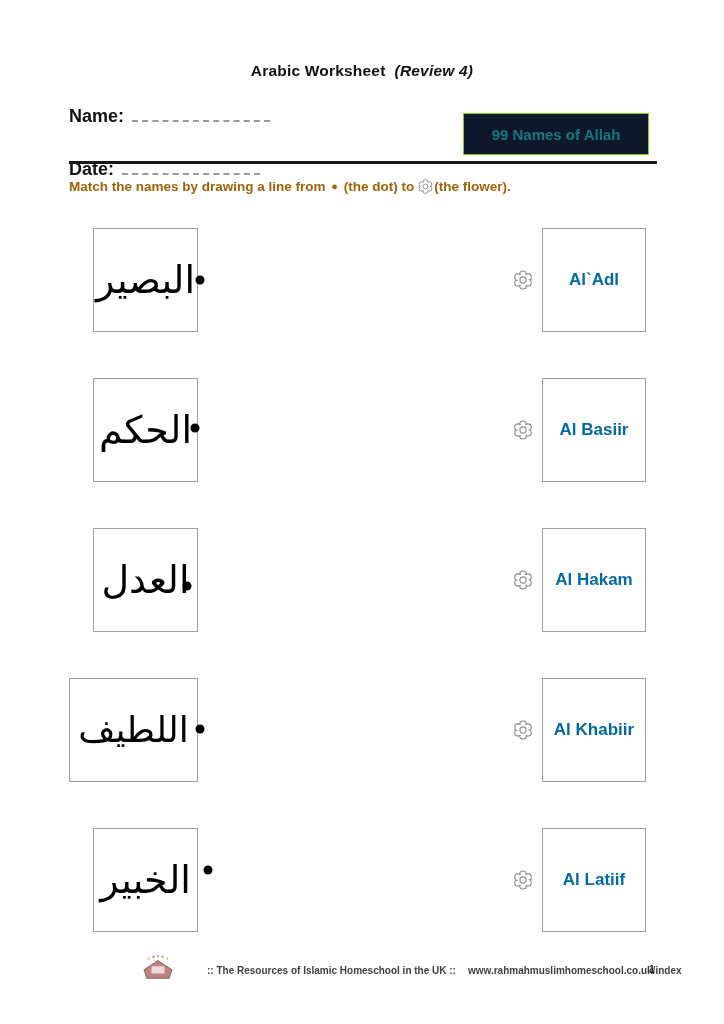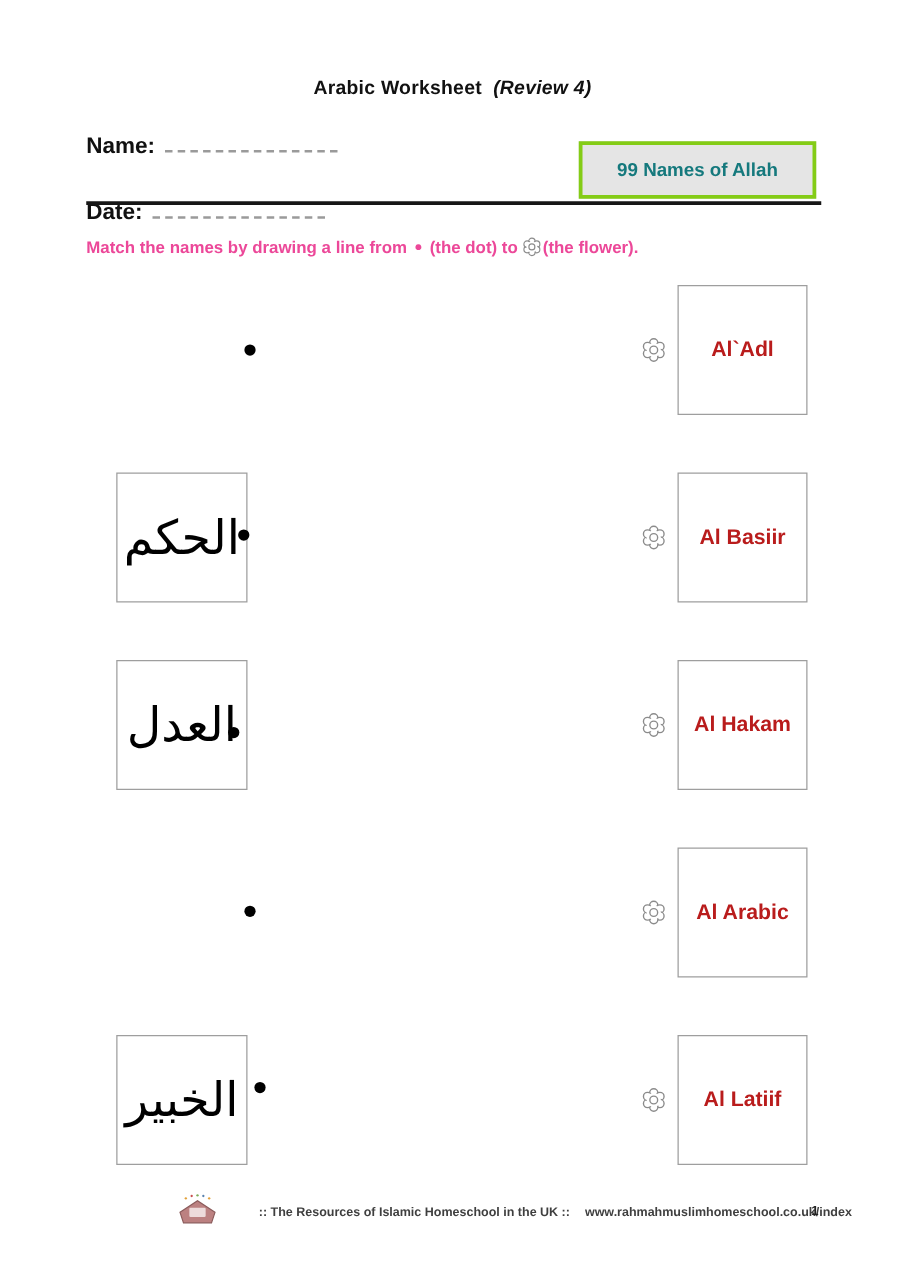--- a/index.html
+++ b/index.html
@@ -35,41 +35,41 @@
     border-bottom: 2px dashed #9a9a9a;
     margin-left: 8px;
     vertical-align: baseline;
   }
 
   
   .badge-box {
     position: absolute;
     left: 462px; top: 113px;
     width: 184px; height: 40px;
-    border: 3px solid #84cc16;
-    background: #e5e5e5;
+    border: 1px solid #84cc16;
+    background: #0f172a;
     display: flex; align-items: center; justify-content: center;
   }
   .badge-box span { font-size: 15px; font-weight: 700; }
 
   
   .header-rule {
     position: absolute;
     left: 68px; top: 161px;
     width: 588px; height: 3px;
     background: #161616;
   }
 
   
   .instruction {
     position: absolute;
-    left: 68px; top: 189px;
+    left: 68px; top: 178px;
     font-size: 13.5px;
     font-weight: 600;
-    color: #ec4899;
+    color: #a16207;
     white-space: nowrap;
   }
   .instruction .dot-glyph { font-size: 11px; vertical-align: 1px; padding: 0 2px; }
   .instruction .flower-inline { vertical-align: -4px; margin-left: 3px; }
 
   
   .match-row { position: absolute; left: 0; width: 724px; height: 104px; }
   .row-1 { top: 228px; }
   .row-2 { top: 378px; }
   .row-3 { top: 528px; }
@@ -118,21 +118,21 @@
 
   .english-box {
     position: absolute;
     left: 541px; top: 0;
     width: 104px; height: 104px;
     border: 1px solid #9e9e9e;
     background: #fff;
     display: flex; align-items: center; justify-content: center;
     box-sizing: border-box;
   }
-  .english-text { font-size: 17px; font-weight: 600; color: #b91c1c; white-space: nowrap; }
+  .english-text { font-size: 17px; font-weight: 600; color: #0369a1; white-space: nowrap; }
 
   
   .footer {
     position: absolute;
     left: 140px; top: 950px;
     width: 540px; height: 40px;
     display: flex; align-items: center;
   }
   .footer-logo { margin-right: 4px; flex: 0 0 auto; }
   .footer-text { font-size: 10px; font-weight: 700; color: #3f3f3f; white-space: nowrap; margin-left: 28px; }
@@ -178,20 +178,23 @@
             <circle cx="12" cy="18.2" r="3.6"></circle>
             <circle cx="6.6" cy="15.1" r="3.6"></circle>
             <circle cx="6.6" cy="8.9" r="3.6"></circle>
             <circle cx="12" cy="12" r="6.2" stroke="none"></circle>
             <circle cx="12" cy="12" r="3.4"></circle>
           </g>
         </svg></span><span>(the flower).</span>
   </div>
 
   <div class="match-row row-1">
+    <div class="arabic-box">
+      <span class="arabic-text">البصير</span>
+    </div>
     <div class="dot"></div>
     <div class="flower"><svg width="22" height="22" viewBox="0 0 24 24">
           <g fill="#fff" stroke="#8b8b8b" stroke-width="1.2">
             <circle cx="12" cy="5.8" r="3.6"></circle>
             <circle cx="17.4" cy="8.9" r="3.6"></circle>
             <circle cx="17.4" cy="15.1" r="3.6"></circle>
             <circle cx="12" cy="18.2" r="3.6"></circle>
             <circle cx="6.6" cy="15.1" r="3.6"></circle>
             <circle cx="6.6" cy="8.9" r="3.6"></circle>
             <circle cx="12" cy="12" r="6.2" stroke="none"></circle>
@@ -241,35 +244,38 @@
             <circle cx="12" cy="12" r="6.2" stroke="none"></circle>
             <circle cx="12" cy="12" r="3.4"></circle>
           </g>
         </svg></div>
     <div class="english-box">
       <span class="english-text">Al Hakam</span>
     </div>
   </div>
 
   <div class="match-row row-4">
-    <div class="dot"></div>
-    <div class="flower"><svg width="22" height="22" viewBox="0 0 24 24">
-          <g fill="#fff" stroke="#8b8b8b" stroke-width="1.2">
-            <circle cx="12" cy="5.8" r="3.6"></circle>
-            <circle cx="17.4" cy="8.9" r="3.6"></circle>
-            <circle cx="17.4" cy="15.1" r="3.6"></circle>
-            <circle cx="12" cy="18.2" r="3.6"></circle>
-            <circle cx="6.6" cy="15.1" r="3.6"></circle>
-            <circle cx="6.6" cy="8.9" r="3.6"></circle>
-            <circle cx="12" cy="12" r="6.2" stroke="none"></circle>
-            <circle cx="12" cy="12" r="3.4"></circle>
-          </g>
-        </svg></div>
-    <div class="english-box">
-      <span class="english-text">Al Arabic</span>
+    <div class="arabic-box">
+      <span class="arabic-text">اللطيف</span>
+    </div>
+    <div class="dot"></div>
+    <div class="flower"><svg width="22" height="22" viewBox="0 0 24 24">
+          <g fill="#fff" stroke="#8b8b8b" stroke-width="1.2">
+            <circle cx="12" cy="5.8" r="3.6"></circle>
+            <circle cx="17.4" cy="8.9" r="3.6"></circle>
+            <circle cx="17.4" cy="15.1" r="3.6"></circle>
+            <circle cx="12" cy="18.2" r="3.6"></circle>
+            <circle cx="6.6" cy="15.1" r="3.6"></circle>
+            <circle cx="6.6" cy="8.9" r="3.6"></circle>
+            <circle cx="12" cy="12" r="6.2" stroke="none"></circle>
+            <circle cx="12" cy="12" r="3.4"></circle>
+          </g>
+        </svg></div>
+    <div class="english-box">
+      <span class="english-text">Al Khabiir</span>
     </div>
   </div>
 
   <div class="match-row row-5">
     <div class="arabic-box">
       <span class="arabic-text">الخبير</span>
     </div>
     <div class="dot"></div>
     <div class="flower"><svg width="22" height="22" viewBox="0 0 24 24">
           <g fill="#fff" stroke="#8b8b8b" stroke-width="1.2">

